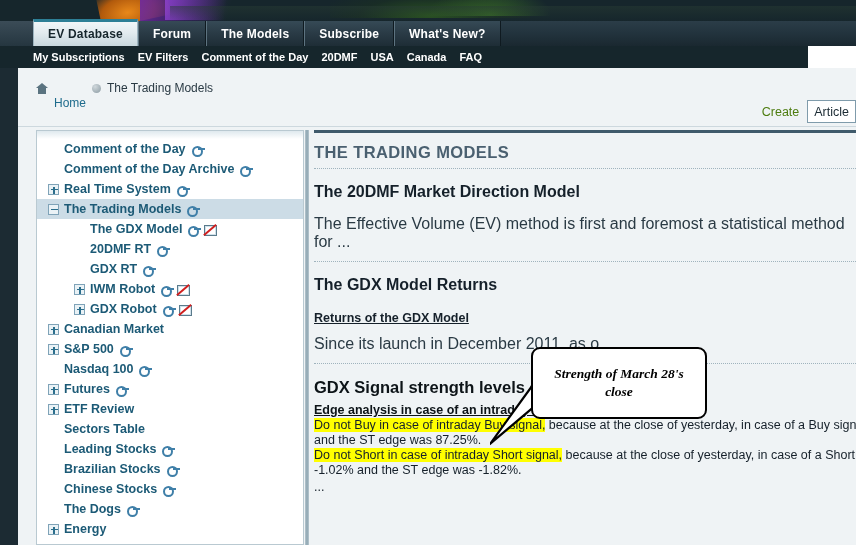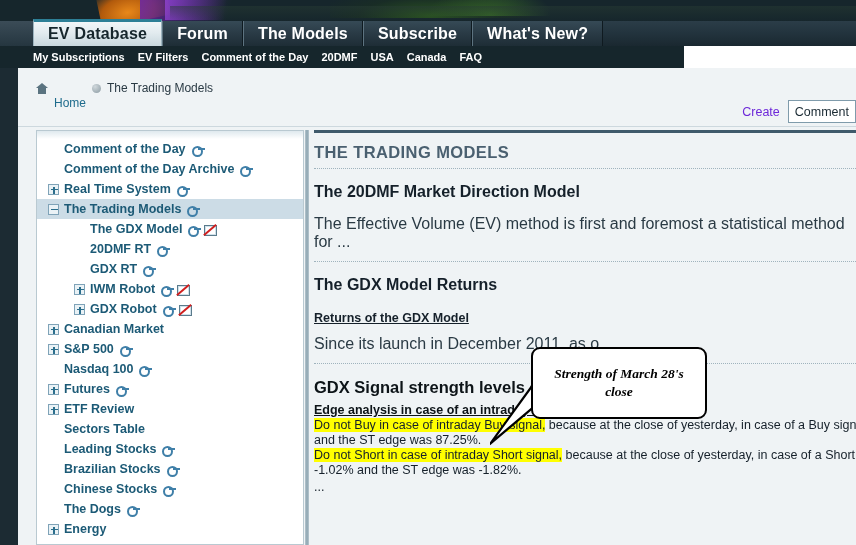--- a/index.html
+++ b/index.html
@@ -48,40 +48,40 @@
   
   .tabbar {
     position:absolute; left:0; top:21px; width:856px; height:25px;
     background: linear-gradient(180deg, #2b3d48 0%, #22333d 50%, #1a2830 100%);
     display:flex; align-items:flex-end;
   }
   .tabbar .gutter { width:33px; height:25px; background: linear-gradient(180deg,#3b4c57 0%, #253640 100%); }
   .tab {
     height:25px; padding:12px 14px;
     display:flex; align-items:center; justify-content:center;
-    font-size:16px; font-weight:bold; letter-spacing:.2px;
+    font-size:12px; font-weight:bold; letter-spacing:.2px;
     color:#ffffff;
     background: linear-gradient(180deg, #364a56 0%, #2a3b46 48%, #1e2d36 100%);
     border-left:1px solid #5d7380;
     border-right:1px solid #0f1a20;
     cursor:pointer;
     white-space:nowrap;
   }
   .tab.active {
     color:#16262c;
     background: linear-gradient(180deg, #f1f6f8 0%, #e2ebef 45%, #c8d7de 100%);
     border-top:3px solid #2d7f96;
     border-left:1px solid #9db4bf;
     border-right:1px solid #9db4bf;
     height:26px;
   }
 
   
   .subnav {
-    position:absolute; left:0; top:46px; width:684px; height:22px;
+    position:absolute; left:0; top:46px; width:808px; height:22px;
     background:#16262c;
     display:flex; align-items:center;
   }
   .subnav .pad { width:33px; }
   .subnav a {
     color:#ffffff; font-size:11px; font-weight:bold;
     margin-right:13px; text-decoration:none; white-space:nowrap; cursor:pointer;
   }
 
   
@@ -115,21 +115,21 @@
     width:9px; height:9px; border-radius:50%;
     background: radial-gradient(circle at 35% 30%, #d0d8dc, #8b9aa2);
     display:inline-block;
   }
   .bc-current { color:#2a3a44; }
 
   
   .create-wrap {
     position:absolute; right:0px; top:100px; display:flex; align-items:center; gap:8px;
   }
-  .create-label { font-size:12.5px; color:#6d28d9; }
+  .create-label { font-size:12.5px; color:#4d7c0f; }
   .create-select {
     height:23px; min-width:46px; padding:2px 6px;
     border:1px solid #7f9bab; background:#ffffff;
     font-size:12.5px; color:#1a2a33;
     font-family:"Liberation Sans", sans-serif;
     display:flex; align-items:center; overflow:hidden; white-space:nowrap;
     cursor:pointer;
   }
   .hr-under-create {
     position:absolute; left:18px; top:126px; width:838px; height:1px; background:#cdd8de;
@@ -292,21 +292,21 @@
   <div class="breadcrumb">
     <span class="bc-home-icon"></span>
     <span class="bc-link">Home</span>
     <span class="bc-sep"></span>
     <span class="bc-current">The Trading Models</span>
   </div>
 
   <div class="create-wrap">
     <span class="create-label">Create</span>
     <div class="create-select">
-      <span>Comment</span>
+      <span>Article</span>
     </div>
   </div>
   <div class="hr-under-create"></div>
 
   <div class="sidebar">
     <div class="sb-top"></div>
     <ul class="sb-list" id="sb-list">
         <li class="sb-item lvl1">
           <span class="sb-spacer"></span>
           <span class="sb-label">Comment of the Day</span>

